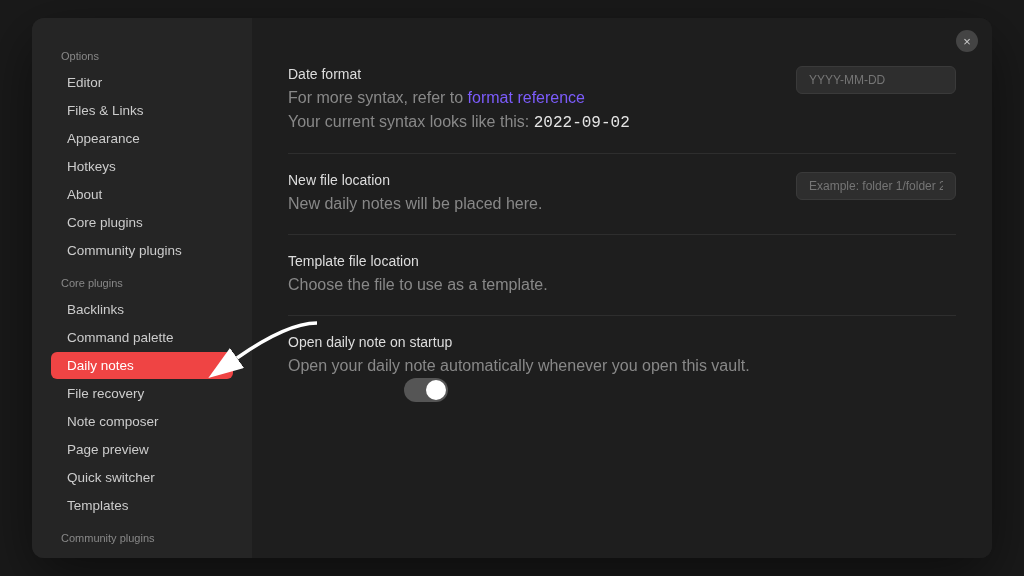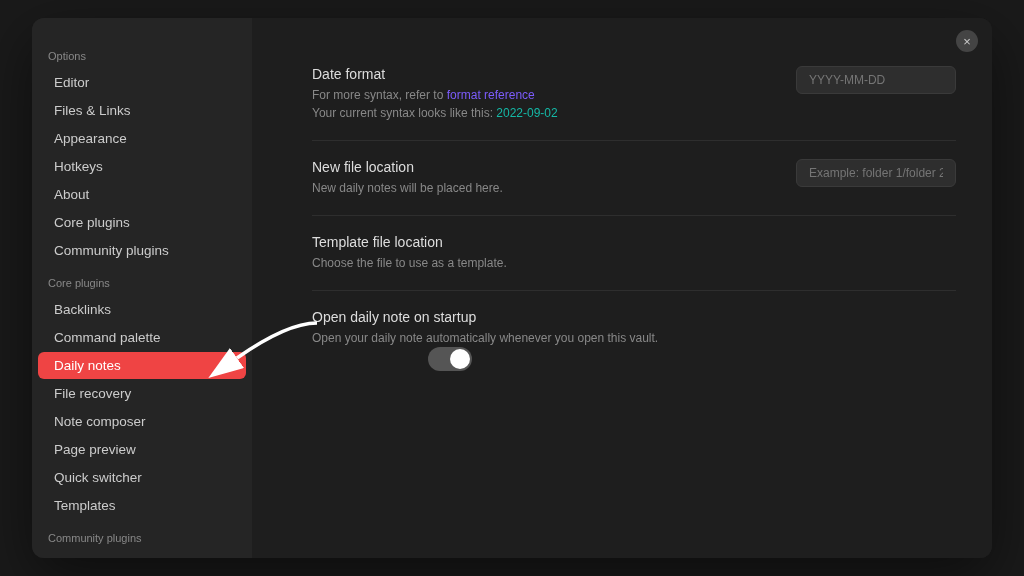--- a/index.html
+++ b/index.html
@@ -36,21 +36,21 @@
       cursor: pointer;
       font-size: 13px;
       display: flex;
       align-items: center;
       justify-content: center;
       z-index: 10;
     }
     .sidebar {
       width: 220px;
       background: #252525;
-      padding: 20px 0;
+      padding: 20px 13px;
       overflow-y: auto;
       flex-shrink: 0;
     }
     .sidebar-section-label {
       font-size: 11px;
       color: #888;
       padding: 12px 16px 6px 16px;
       text-transform: none;
       letter-spacing: 0;
     }
@@ -71,44 +71,44 @@
       padding: 30px 36px;
       overflow-y: auto;
       background: #1e1e1e;
     }
     .setting-block {
       display: flex;
       align-items: flex-start;
       justify-content: space-between;
       padding: 18px 0;
       border-bottom: 1px solid #2e2e2e;
-      margin-left: 24px;
     }
     .setting-block:last-child { border-bottom: none; flex-direction: column; }
     .setting-info {
       flex: 1;
       padding-right: 24px;
     }
     .setting-title {
       font-size: 14px;
       color: #ddd;
       font-weight: 500;
       margin-bottom: 4px;
     }
     .setting-desc {
-      font-size: 12px;
+      font-size: 16px;
       color: #888;
       line-height: 1.5;
     }
     .setting-desc a {
       color: #7c5cfc;
       text-decoration: none;
     }
     .setting-desc .highlight {
-      color: #14b8a6;
+      color: #e5e5e5;
+      font-family: Liberation Mono, monospace;
     }
     .setting-control {
       flex-shrink: 0;
     }
     .text-input {
       background: #2e2e2e;
       border: 1px solid #3a3a3a;
       border-radius: 6px;
       color: #aaa;
       font-size: 12px;

